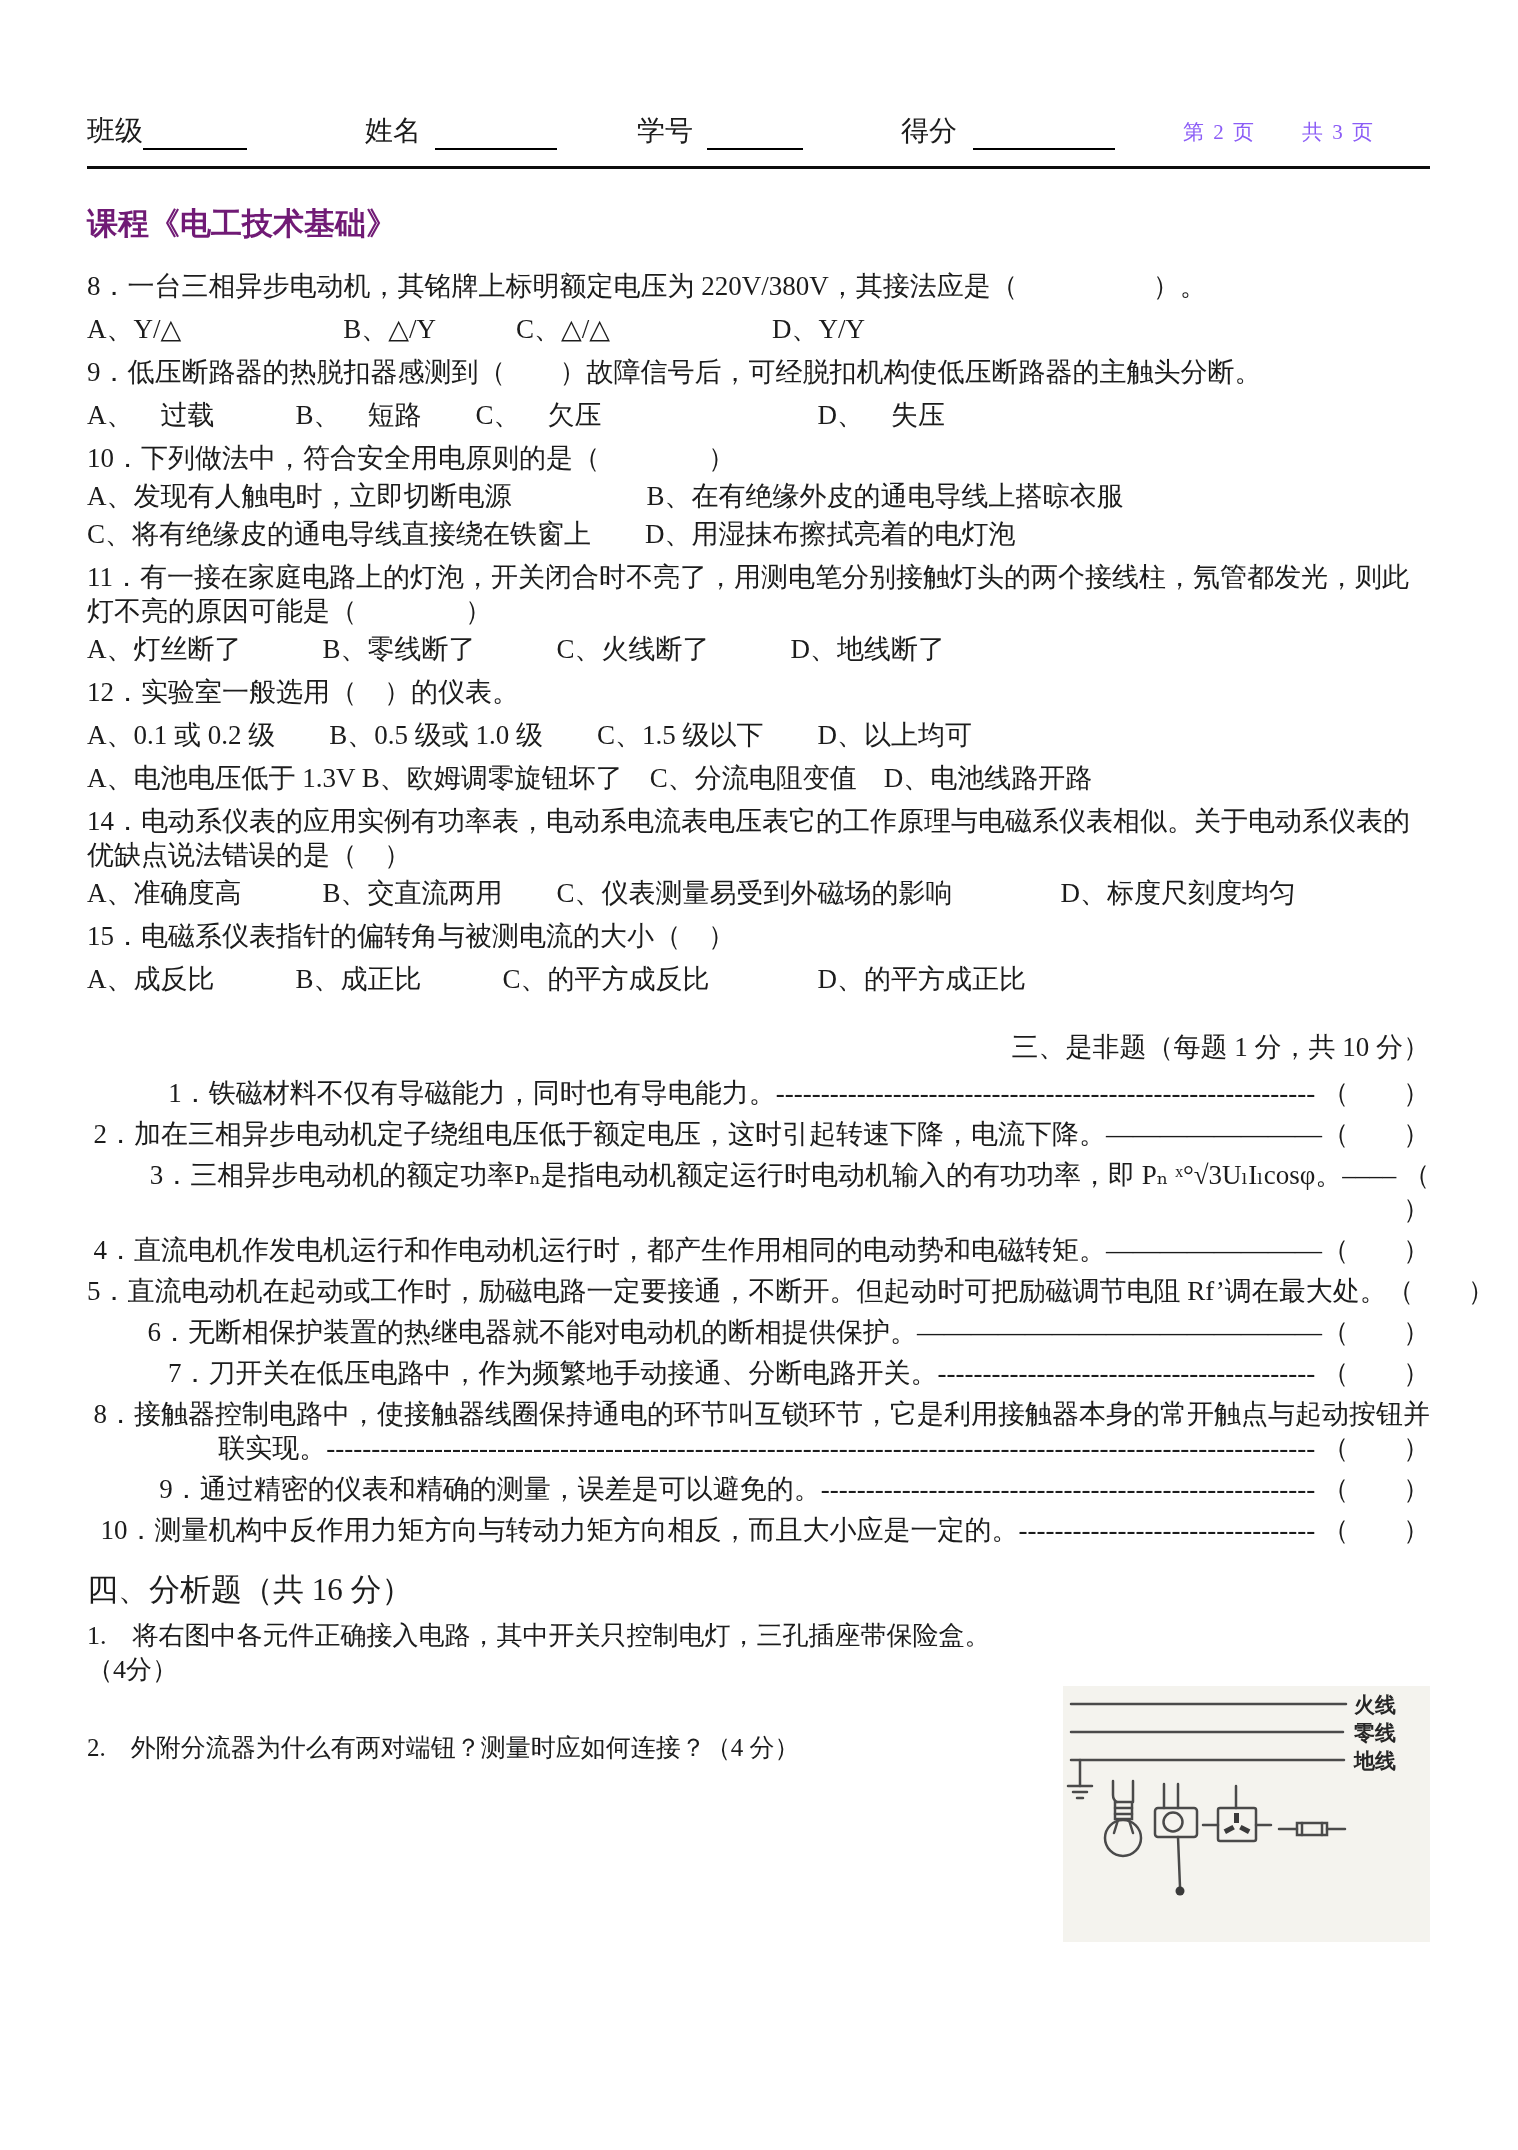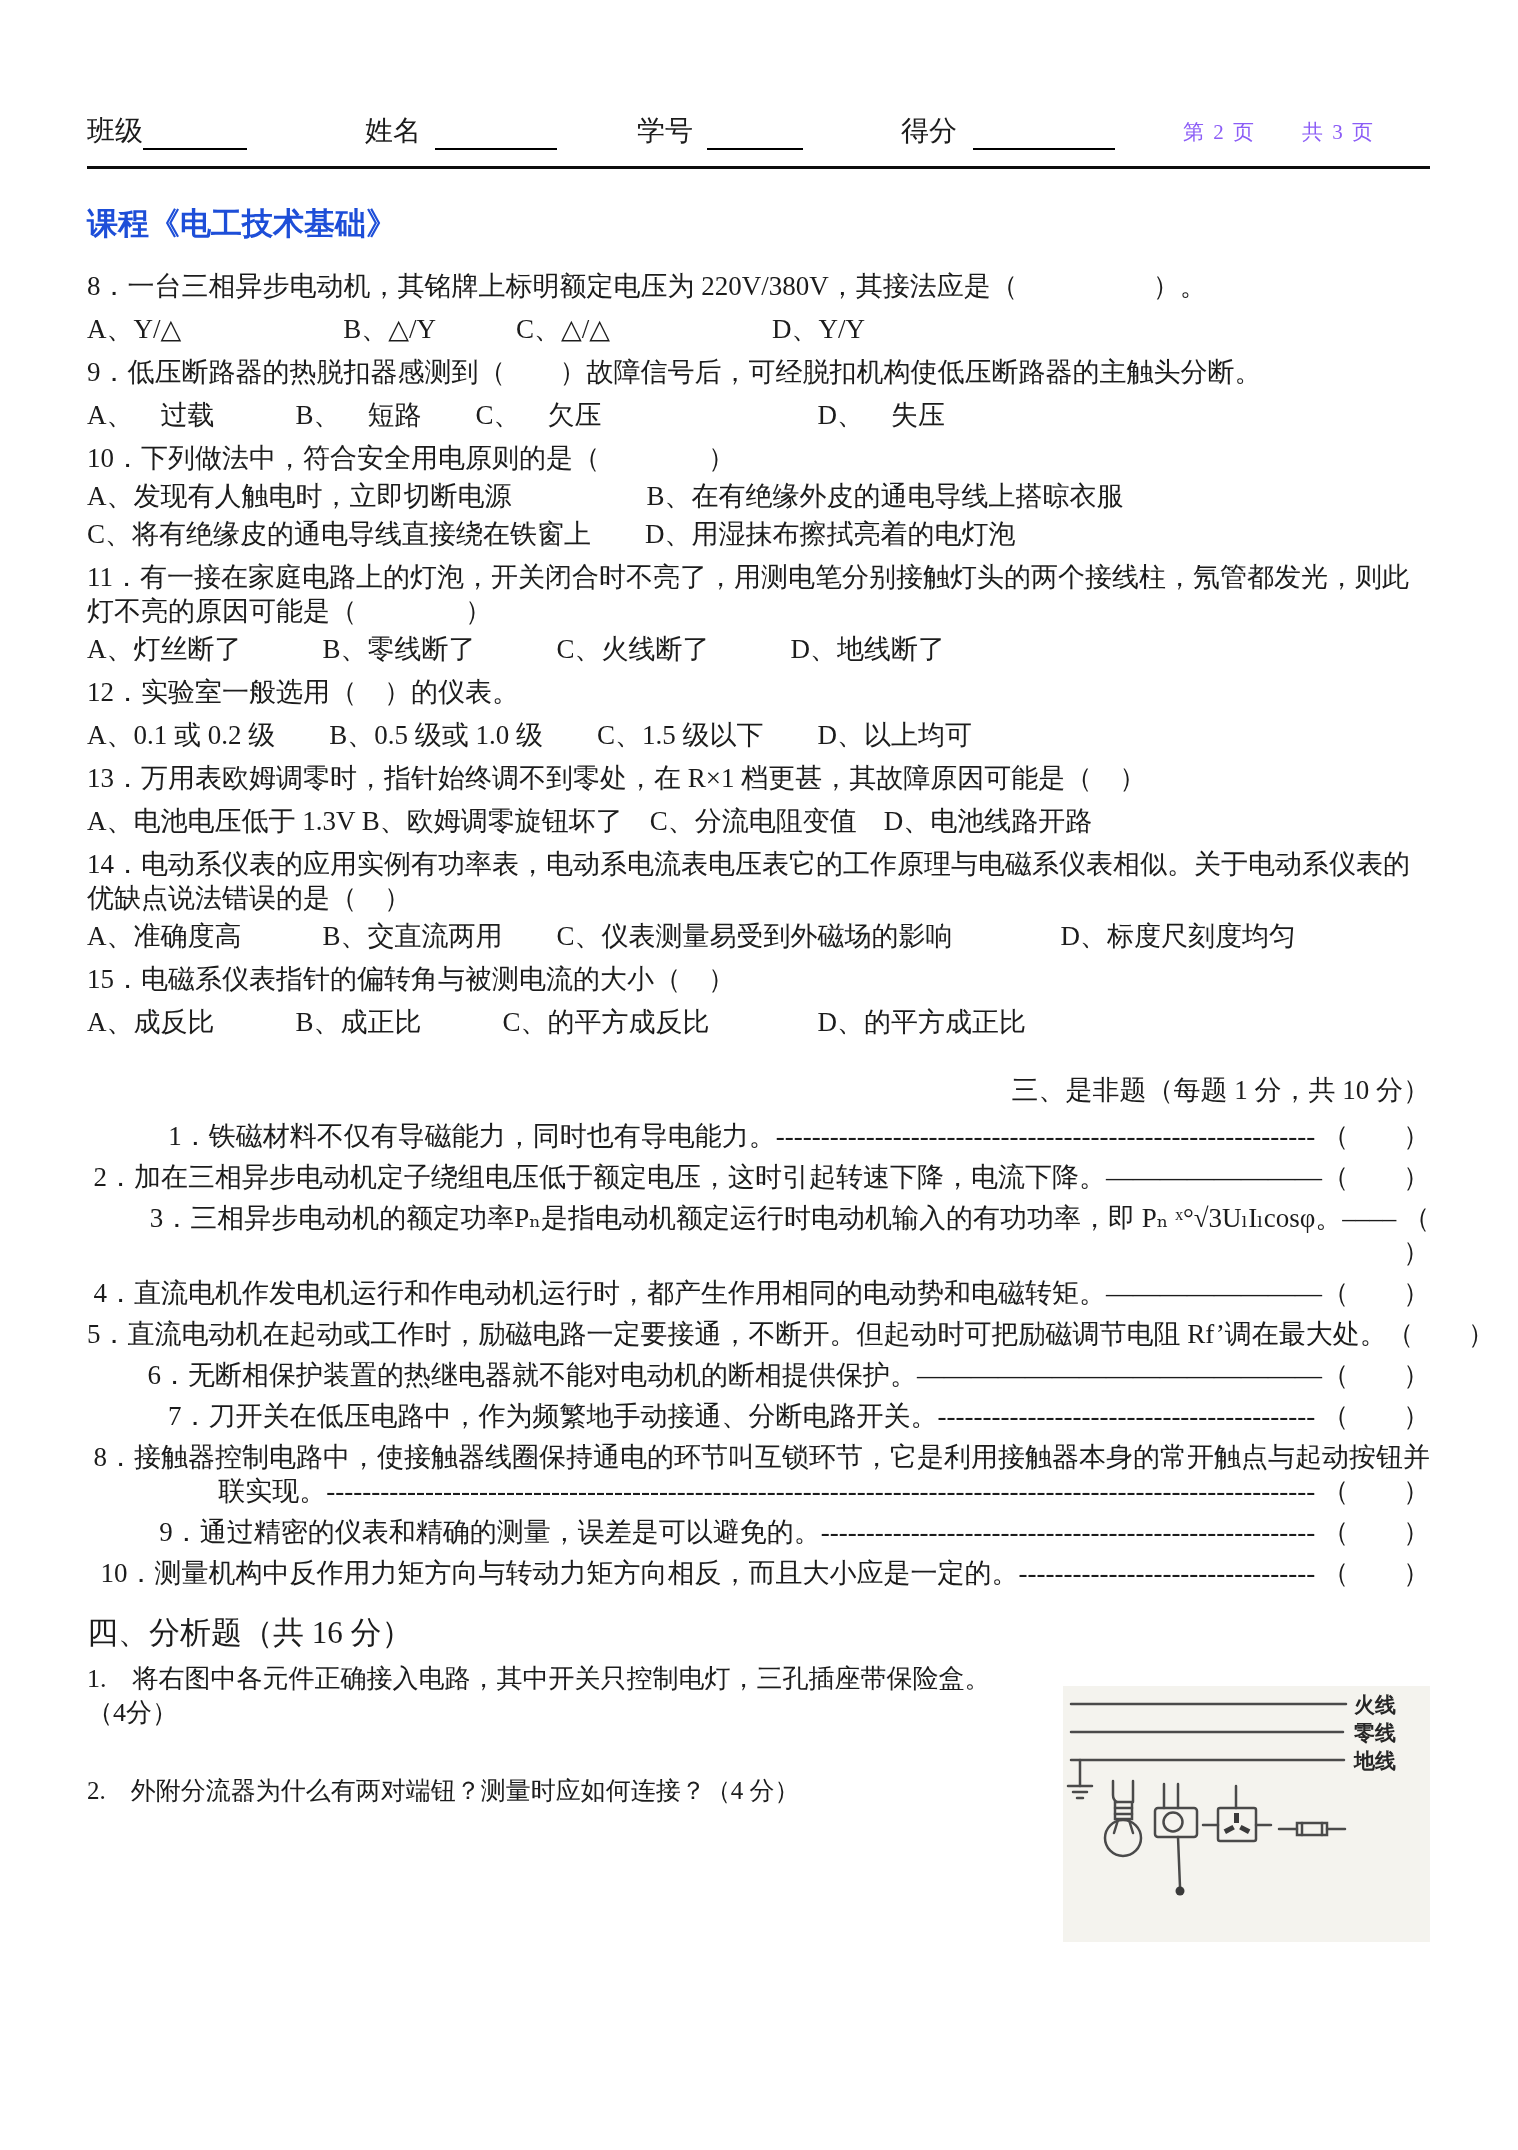--- a/index.html
+++ b/index.html
@@ -19,21 +19,21 @@
   .b3{width:96px;margin-left:14px;}
   .b4{width:142px;margin-left:16px;}
   .g1{margin-right:118px;}
   .g2{margin-right:80px;}
   .g3{margin-right:98px;}
   .pageinfo{margin-left:68px;font-size:21px;letter-spacing:2px;color:#8b5cf6;padding-bottom:4px;}
   .rule{border-top:3px solid #0d0d0d;margin-top:16px;}
 
   
   .title{margin:34px 0 0;font-family:"Liberation Sans","DejaVu Sans",sans-serif;
-         font-weight:700;font-size:31px;color:#1d4ed8;}
+         font-weight:700;font-size:31px;color:#701a75;}
 
   
   .mc{margin-top:24px;}
   .line{margin:0 0 9px;font-size:27px;line-height:34px;}
   .tight{margin-bottom:4px;}
 
   .tf{margin-top:34px;}
   .tf .h{margin:0 0 12px;font-size:27px;line-height:34px;}
   .tf p{margin:0 0 7px;font-size:27px;line-height:34px;word-break:break-all;text-align:right;}
   .tf p.nw{white-space:nowrap;}
@@ -84,21 +84,20 @@
     <p class="line">A、Y/△　　　　　　B、△/Y　　　C、△/△　　　　　　D、Y/Y</p>
     <p class="line">9．低压断路器的热脱扣器感测到（　　）故障信号后，可经脱扣机构使低压断路器的主触头分断。</p>
     <p class="line">A、　过载　　　B、　短路　　C、　欠压　　　　　　　　D、　失压</p>
     <p class="line tight">10．下列做法中，符合安全用电原则的是（　　　　）</p>
     <p class="line tight">A、发现有人触电时，立即切断电源　　　　　B、在有绝缘外皮的通电导线上搭晾衣服</p>
     <p class="line">C、将有绝缘皮的通电导线直接绕在铁窗上　　D、用湿抹布擦拭亮着的电灯泡</p>
     <p class="line tight">11．有一接在家庭电路上的灯泡，开关闭合时不亮了，用测电笔分别接触灯头的两个接线柱，氖管都发光，则此灯不亮的原因可能是（　　　　）</p>
     <p class="line">A、灯丝断了　　　B、零线断了　　　C、火线断了　　　D、地线断了</p>
     <p class="line">12．实验室一般选用（　）的仪表。</p>
     <p class="line">A、0.1 或 0.2 级　　B、0.5 级或 1.0 级　　C、1.5 级以下　　D、以上均可</p>
-    <p class="line">13．万用表欧姆调零时，指针始终调不到零处，在 R×1 档更甚，其故障原因可能是（　）</p>
     <p class="line">A、电池电压低于 1.3V B、欧姆调零旋钮坏了　C、分流电阻变值　D、电池线路开路</p>
     <p class="line tight">14．电动系仪表的应用实例有功率表，电动系电流表电压表它的工作原理与电磁系仪表相似。关于电动系仪表的优缺点说法错误的是（　）</p>
     <p class="line">A、准确度高　　　B、交直流两用　　C、仪表测量易受到外磁场的影响　　　　D、标度尺刻度均匀</p>
     <p class="line">15．电磁系仪表指针的偏转角与被测电流的大小（　）</p>
     <p class="line">A、成反比　　　B、成正比　　　C、的平方成反比　　　　D、的平方成正比</p>
   </div>
 
   <div class="tf">
     <p class="h">三、是非题（每题 1 分，共 10 分）</p>
     <p>1．铁磁材料不仅有导磁能力，同时也有导电能力。------------------------------------------------------------ （　　）</p>

